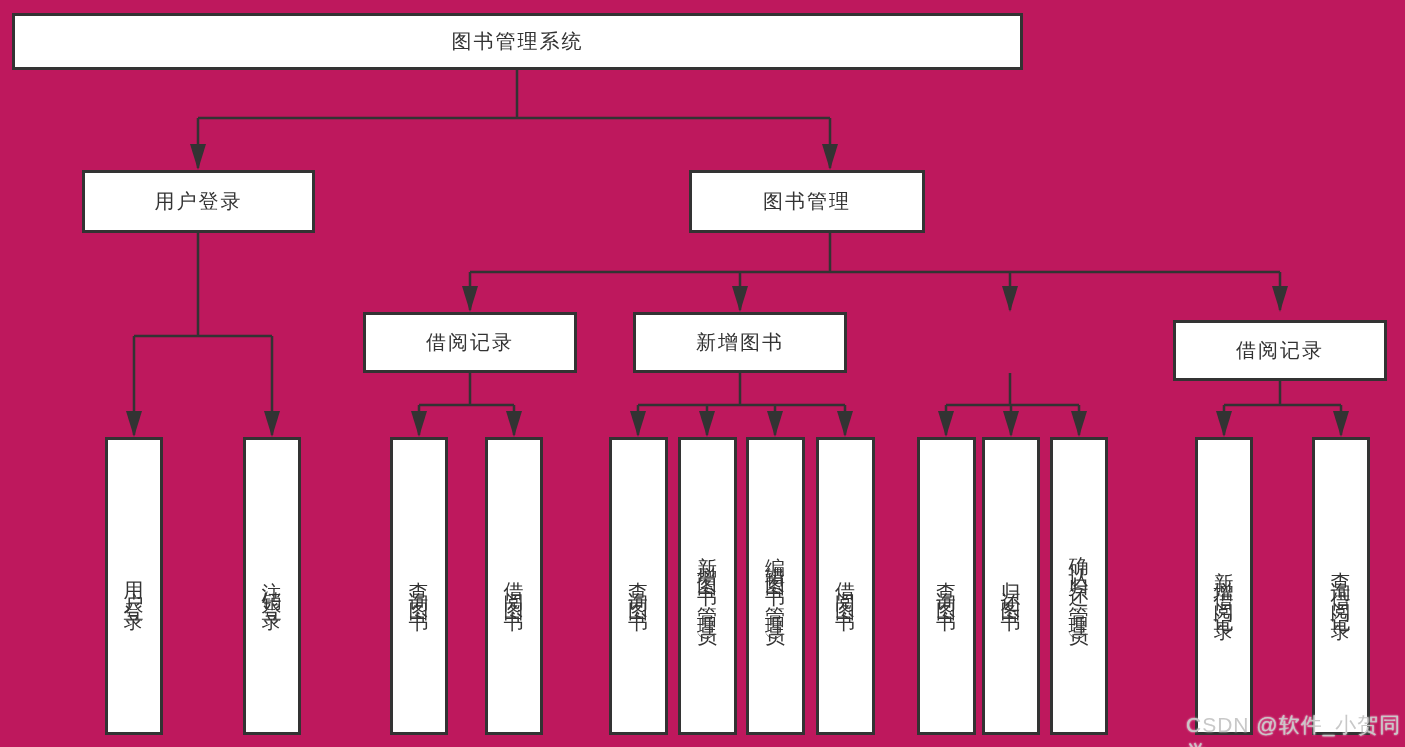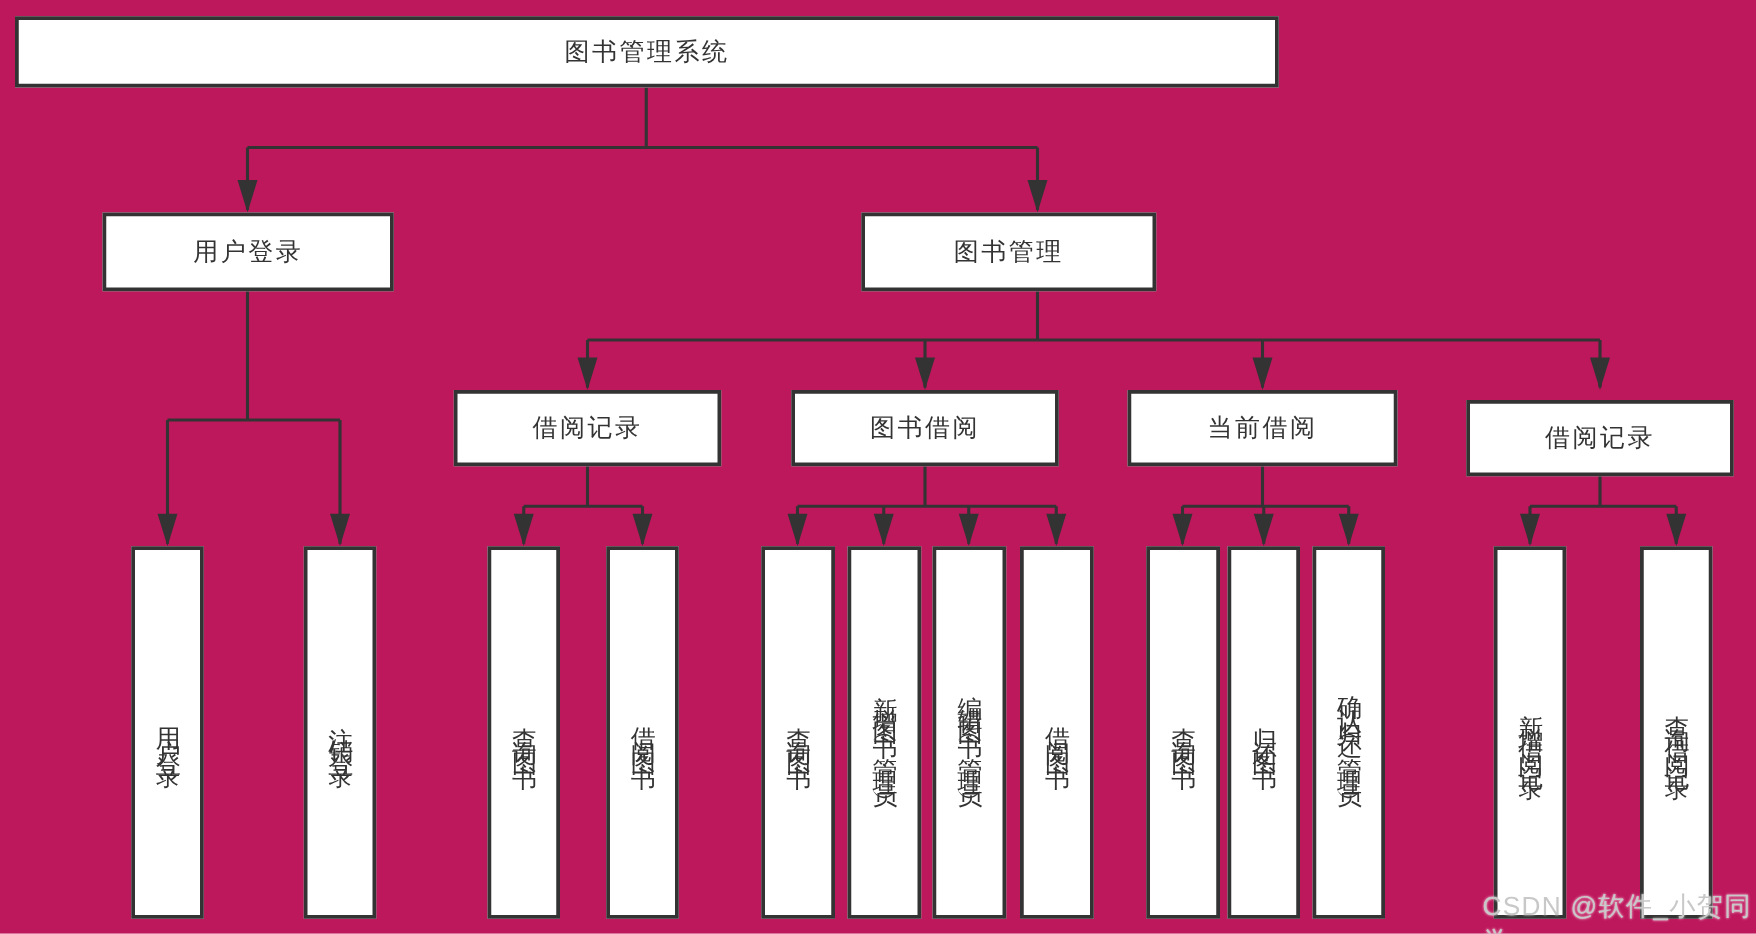--- a/index.html
+++ b/index.html
@@ -75,24 +75,21 @@
     <span>用户登录</span>
   </div>
   <div class="node" style="left:689px;top:170px;width:236px;height:63px">
     <span>图书管理</span>
   </div>
 
   <div class="node" style="left:363px;top:312px;width:214px;height:61px">
     <span>借阅记录</span>
   </div>
   <div class="node" style="left:633px;top:312px;width:214px;height:61px">
-    <span>图书借阅</span>
-  </div>
-  <div class="node" style="left:902px;top:312px;width:216px;height:61px">
-    <span>当前借阅</span>
+    <span>新增图书</span>
   </div>
   <div class="node" style="left:1173px;top:320px;width:214px;height:61px">
     <span>借阅记录</span>
   </div>
 
   <div class="node leaf" style="left:105px;top:437px;width:58px;height:298px">
     <span class="vtext">用户登录</span>
   </div>
   <div class="node leaf" style="left:243px;top:437px;width:58px;height:298px">
     <span class="vtext">注销登录</span>

